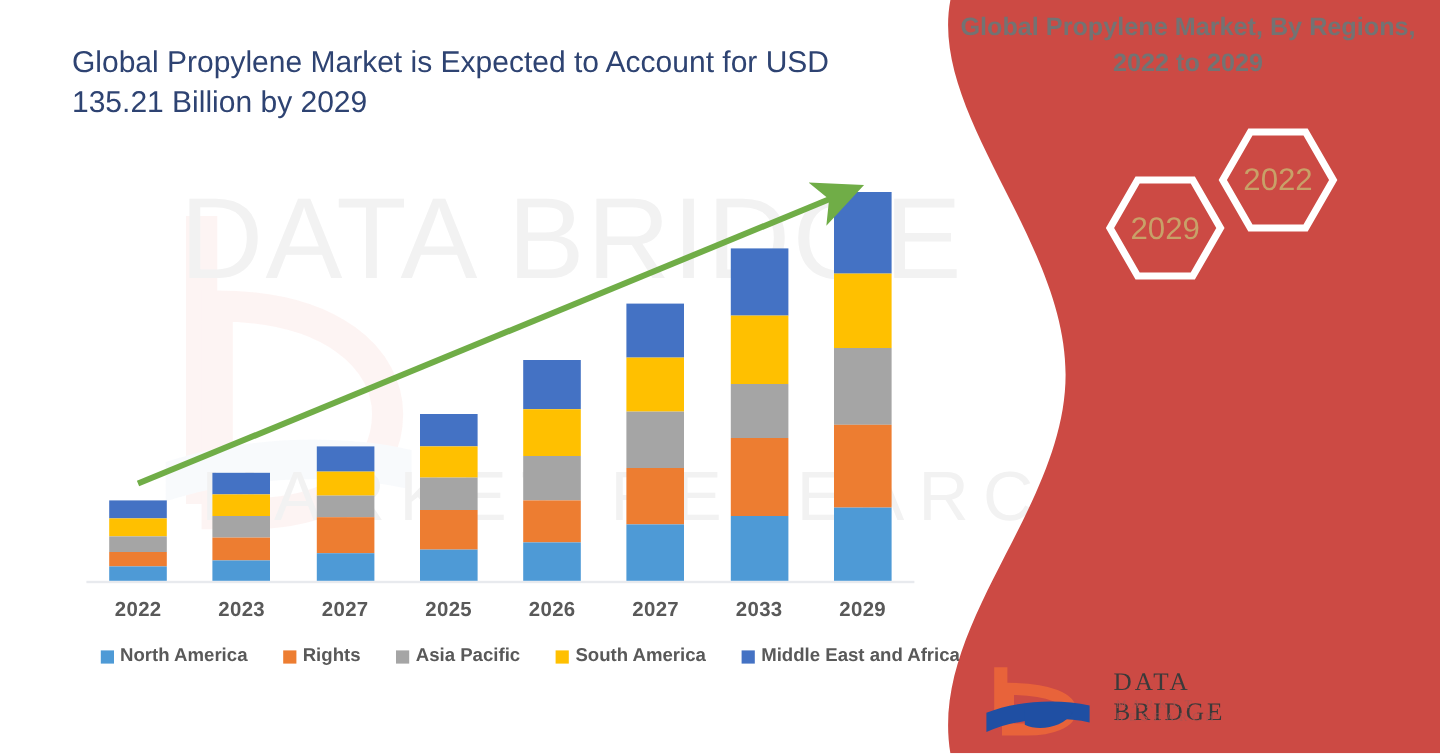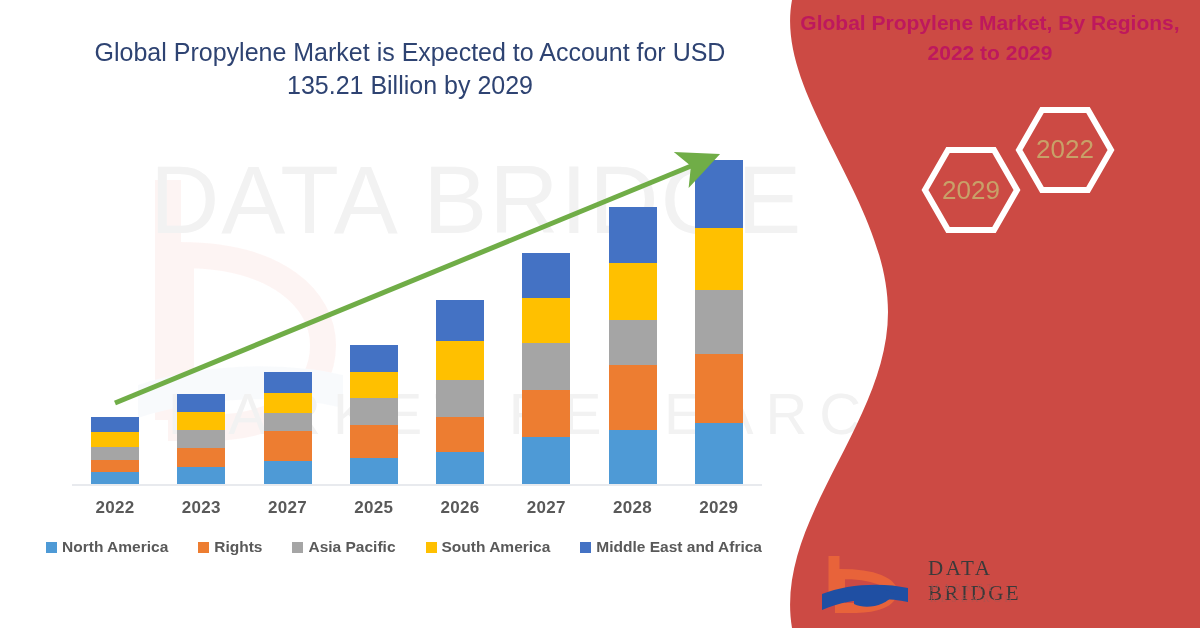--- a/index.html
+++ b/index.html
@@ -22,21 +22,21 @@
   .wm-line1 { left:150px; top:145px; font-size:96px; }
   .wm-line2 { left:168px; top:380px; font-size:58px; letter-spacing:12px; }
   .wm-logo {
     left:128px; top:160px; width:230px; height:300px;
     opacity:.55;
   }
 
   
   .headline {
     position:absolute; left:60px; top:36px; width:700px;
-    text-align:center;
+    text-align:left;
     color:#2e4372;
     font-size:25px;
     line-height:1.33;
     font-weight:400;
   }
 
   .plot { position:absolute; left:0; top:0; width:790px; height:628px; }
 
   .axis-line {
     position:absolute; left:72px; top:484px; width:690px; height:2px;
@@ -55,22 +55,22 @@
     position:absolute; left:72px; top:498px; width:690px; height:26px;
     display:flex; justify-content:space-around;
   }
   .xlabel {
     width:86px; text-align:center;
     font-size:17px; font-weight:700; color:#595959;
     letter-spacing:.3px;
   }
 
   .legend {
-    position:absolute; left:54px; top:538px; width:700px;
-    display:flex; justify-content:center; align-items:center; gap:30px;
+    position:absolute; left:84px; top:538px; width:700px;
+    display:flex; justify-content:space-between; align-items:center; gap:30px;
     flex-wrap:nowrap;
   }
   .legend-item { display:flex; align-items:center; gap:5px; white-space:nowrap; }
   .legend-swatch { width:11px; height:11px; display:inline-block; }
   .legend-label { font-size:15.5px; font-weight:700; color:#595959; }
 
   .arrow-svg { position:absolute; left:0; top:0; width:790px; height:628px; pointer-events:none; }
 
   
   .footer-left {
@@ -85,21 +85,21 @@
   }
 
   
   .panel { position:absolute; right:0; top:0; width:440px; height:628px; }
   .panel-svg { position:absolute; left:0; top:0; width:440px; height:628px; }
   .panel-content { position:absolute; left:0; top:0; width:440px; height:628px; }
 
   .panel-title {
     position:absolute; left:30px; top:8px; width:400px;
     text-align:center;
-    color:#be185d; font-size:21px; line-height:1.42; font-weight:600;
+    color:#737373; font-size:21px; line-height:1.42; font-weight:600;
   }
 
   .hex-wrap { position:absolute; left:60px; top:100px; width:340px; height:150px; }
 
   .brand {
     position:absolute; left:30px; top:268px; width:400px;
     text-align:center; color:#ffd400;
     font-size:21px; font-weight:700; line-height:1.32;
     letter-spacing:.2px;
   }
@@ -211,21 +211,21 @@
           </div>
         </div>
       </div>
     <div class="xlabels" id="xlabels">
         <div class="xlabel">2022</div>
         <div class="xlabel">2023</div>
         <div class="xlabel">2027</div>
         <div class="xlabel">2025</div>
         <div class="xlabel">2026</div>
         <div class="xlabel">2027</div>
-        <div class="xlabel">2028</div>
+        <div class="xlabel">2033</div>
         <div class="xlabel">2029</div>
       </div>
 
     <svg class="arrow-svg" viewBox="0 0 790 628">
       <defs>
         <marker id="ah" markerWidth="9" markerHeight="9" refX="3.2" refY="4.5" orient="auto">
           <path d="M0,0.6 L8.4,4.5 L0,8.4 L2.1,4.5 Z" fill="#70ad47"></path>
         </marker>
       </defs>
       <line x1="115" y1="403" x2="696" y2="164" stroke="#70ad47" stroke-width="5" marker-end="url(#ah)" stroke-linecap="butt"></line>

